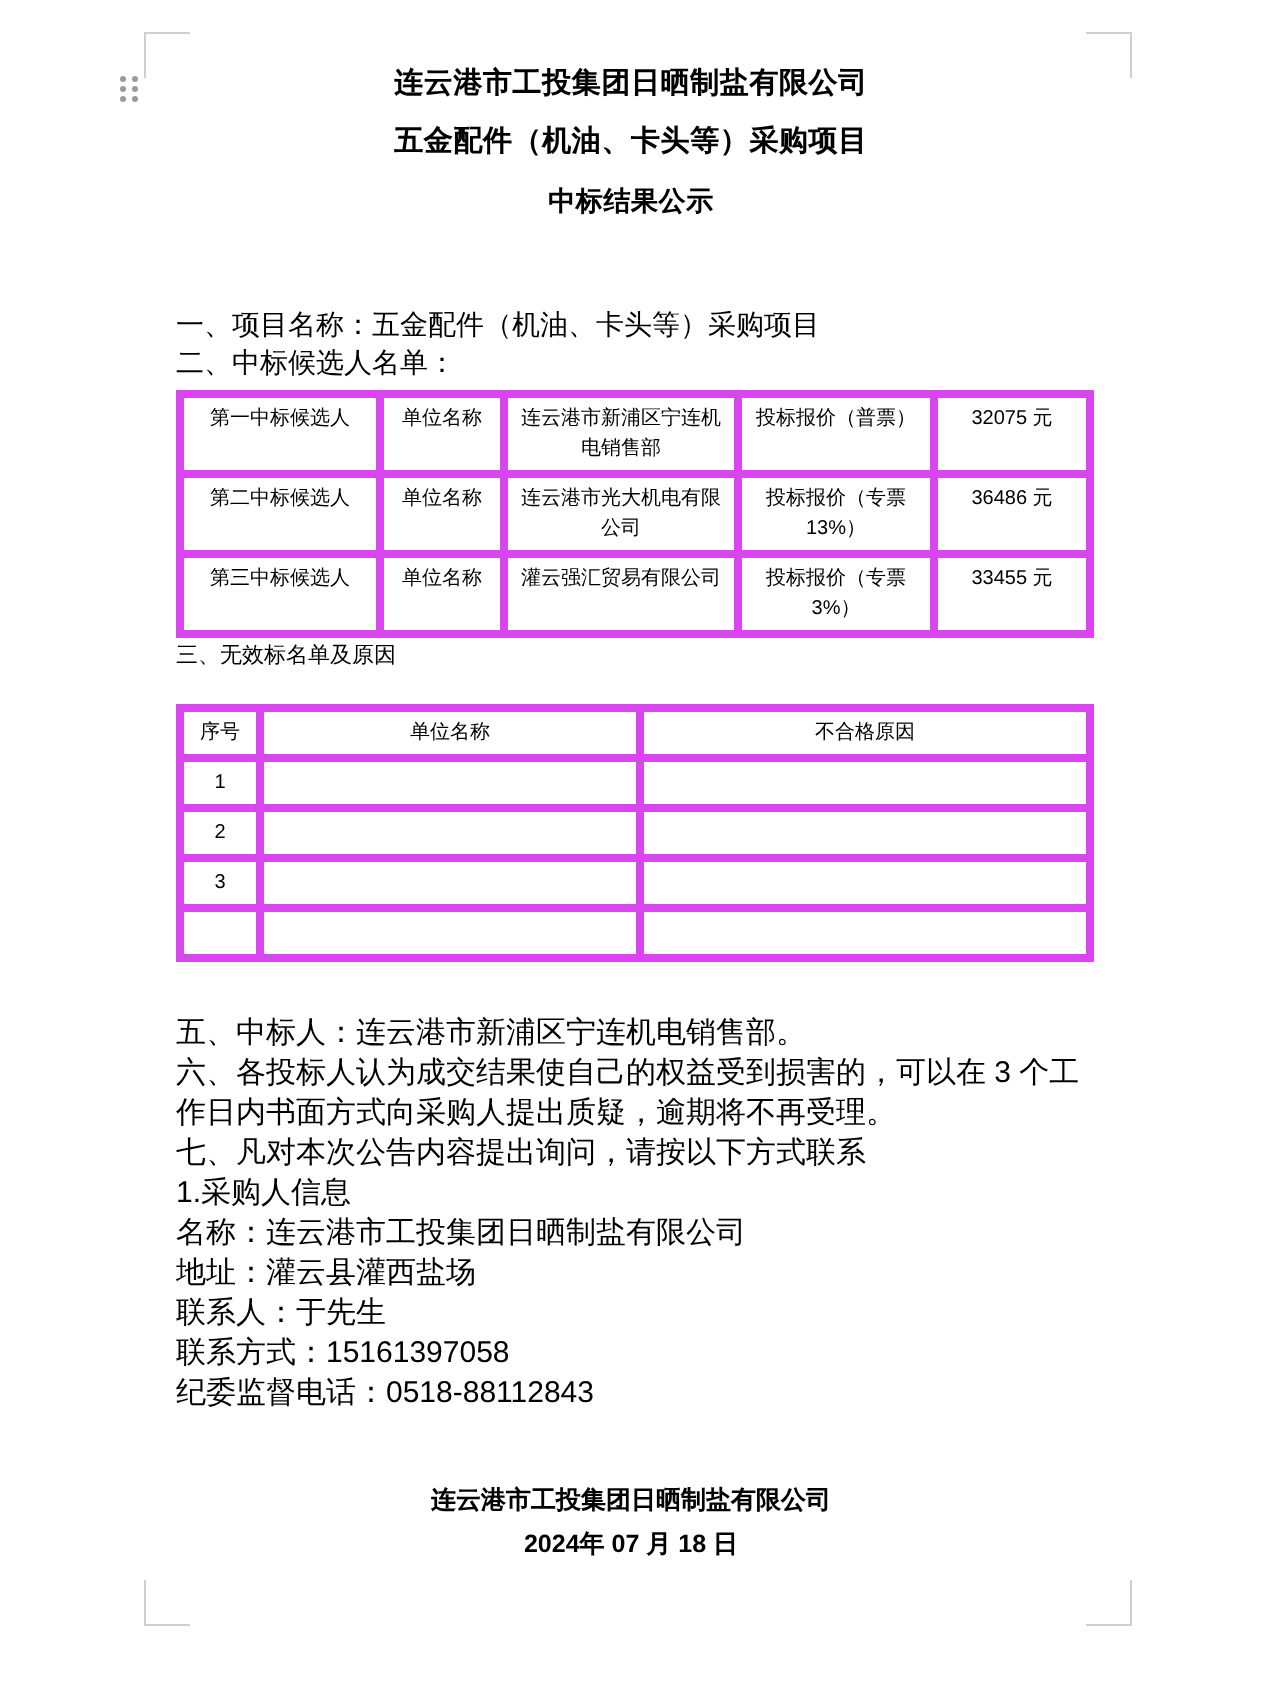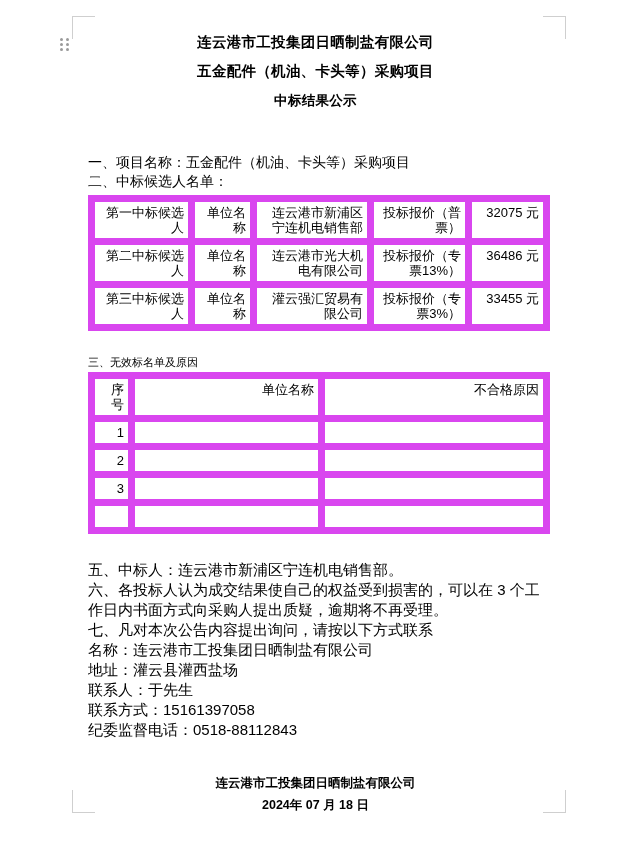--- a/index.html
+++ b/index.html
@@ -84,45 +84,45 @@
     line-height: 19px;
   }
   .body-text .line { white-space: pre-wrap; }
 
   table {
     border-collapse: collapse;
     width: 100%;
     table-layout: fixed;
   }
   table td, table th {
-    border: 7px solid #d946ef;
-    font-size: 13px;
+    border: 4px solid #d946ef;
+    font-size: 10px;
     padding: 3px 4px;
     vertical-align: top;
     font-weight: normal;
-    text-align: right;
+    text-align: center;
     line-height: 15px;
   }
 
   .bidders-table {
     margin-top: 4px;
   }
   .bidders-table col.c1 { width: 100px; }
   .bidders-table col.c2 { width: 62px; }
   .bidders-table col.c3 { width: 117px; }
   .bidders-table col.c4 { width: 98px; }
   .bidders-table col.c5 { width: 78px; }
 
   .section-gap {
-    margin-top: 22px;
     font-size: 11px;
     line-height: 19px;
   }
 
   .invalid-table {
+    margin-top: 14px;
   }
   .invalid-table col.n1 { width: 40px; }
   .invalid-table col.n2 { width: 190px; }
   .invalid-table col.n3 { width: 225px; }
   .invalid-table td.row-h { height: 15px; }
 
   .tail-text {
     margin-top: 26px;
     font-size: 15px;
     line-height: 20px;
@@ -237,20 +237,21 @@
           <td class="row-h"></td>
           <td class="row-h"></td>
         </tr>
       </tbody>
     </table>
 
     <div class="tail-text">
       <div class="line">五、中标人：连云港市新浦区宁连机电销售部。</div>
       <div class="line">六、各投标人认为成交结果使自己的权益受到损害的，可以在 3 个工作日内书面方式向采购人提出质疑，逾期将不再受理。</div>
       <div class="line">七、凡对本次公告内容提出询问，请按以下方式联系</div>
+      <div class="line">1.采购人信息</div>
       <div class="line">名称：连云港市工投集团日晒制盐有限公司</div>
       <div class="line">地址：灌云县灌西盐场</div>
       <div class="line">联系人：于先生</div>
       <div class="line">联系方式：15161397058</div>
       <div class="line">纪委监督电话：0518-88112843</div>
     </div>
 
     <div class="signature">
       <div>连云港市工投集团日晒制盐有限公司</div>
       <div>2024年 07 月 18 日</div>

